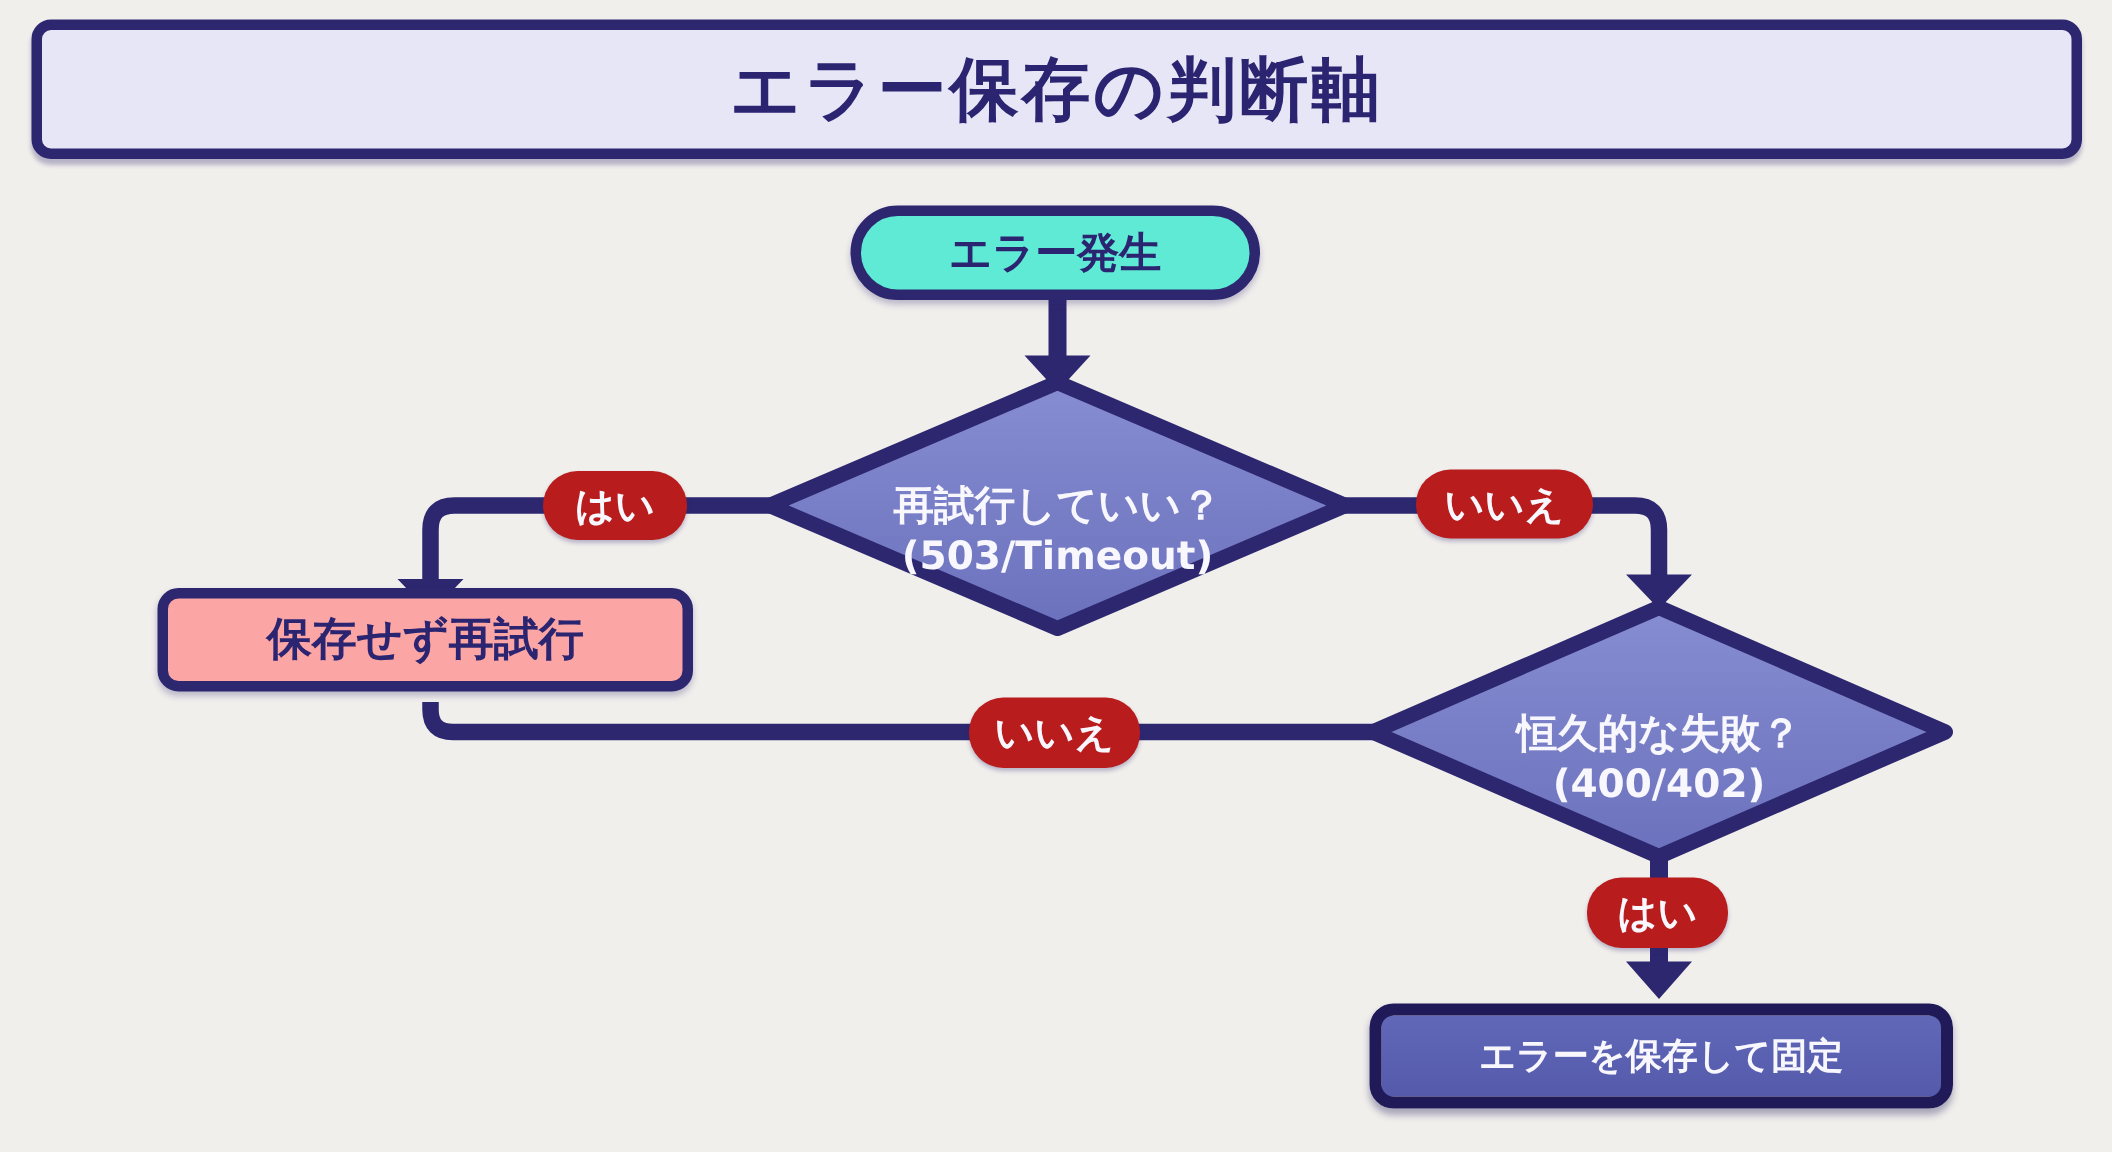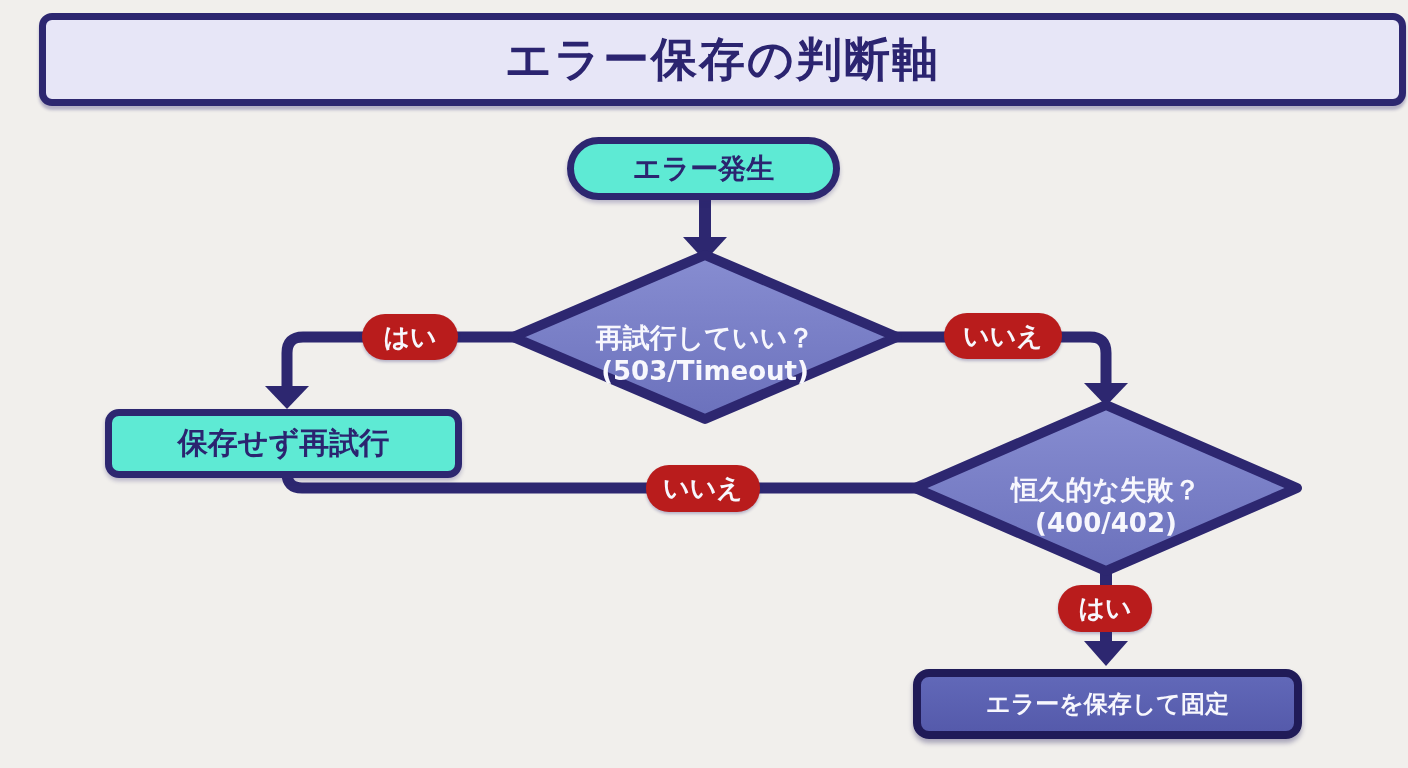--- a/index.html
+++ b/index.html
@@ -17,21 +17,20 @@
   
   .banner {
     position: absolute;
     left: 21px; top: 13px;
     width: 1367px; height: 93px;
     background: #e7e6f7;
     border: 7px solid #2d2770;
     border-radius: 13px;
     display: flex; align-items: center; justify-content: center;
     box-shadow: 0 4px 3px rgba(45, 39, 112, 0.30);
-    margin-left: 18px;
   }
   .banner span {
     font-size: 46px;
     font-weight: bold;
     color: #2b2470;
     letter-spacing: 2px;
   }
   
   svg.wires {
     position: absolute;
@@ -48,23 +47,23 @@
   .terminator {
     left: 567px; top: 137px;
     width: 273px; height: 63px;
     background: #5eead4;
     border: 7px solid #2d2770;
     border-radius: 32px;
     box-shadow: 0 3px 4px rgba(45, 39, 112, 0.28);
   }
   .terminator span { font-size: 28px; color: #2b2470; }
   .process-light {
-    left: 105px; top: 409px;
+    left: 105px; top: 392px;
     width: 357px; height: 69px;
-    background: #5eead4;
+    background: #fca5a5;
     border: 7px solid #2d2770;
     border-radius: 14px;
     box-shadow: 0 3px 4px rgba(45, 39, 112, 0.28);
   }
   .process-light span { font-size: 30px; color: #2b2470; }
   .process-dark {
     left: 913px; top: 669px;
     width: 389px; height: 70px;
     background: linear-gradient(180deg, #6168b8 0%, #555aab 100%);
     border: 8px solid #201b58;

